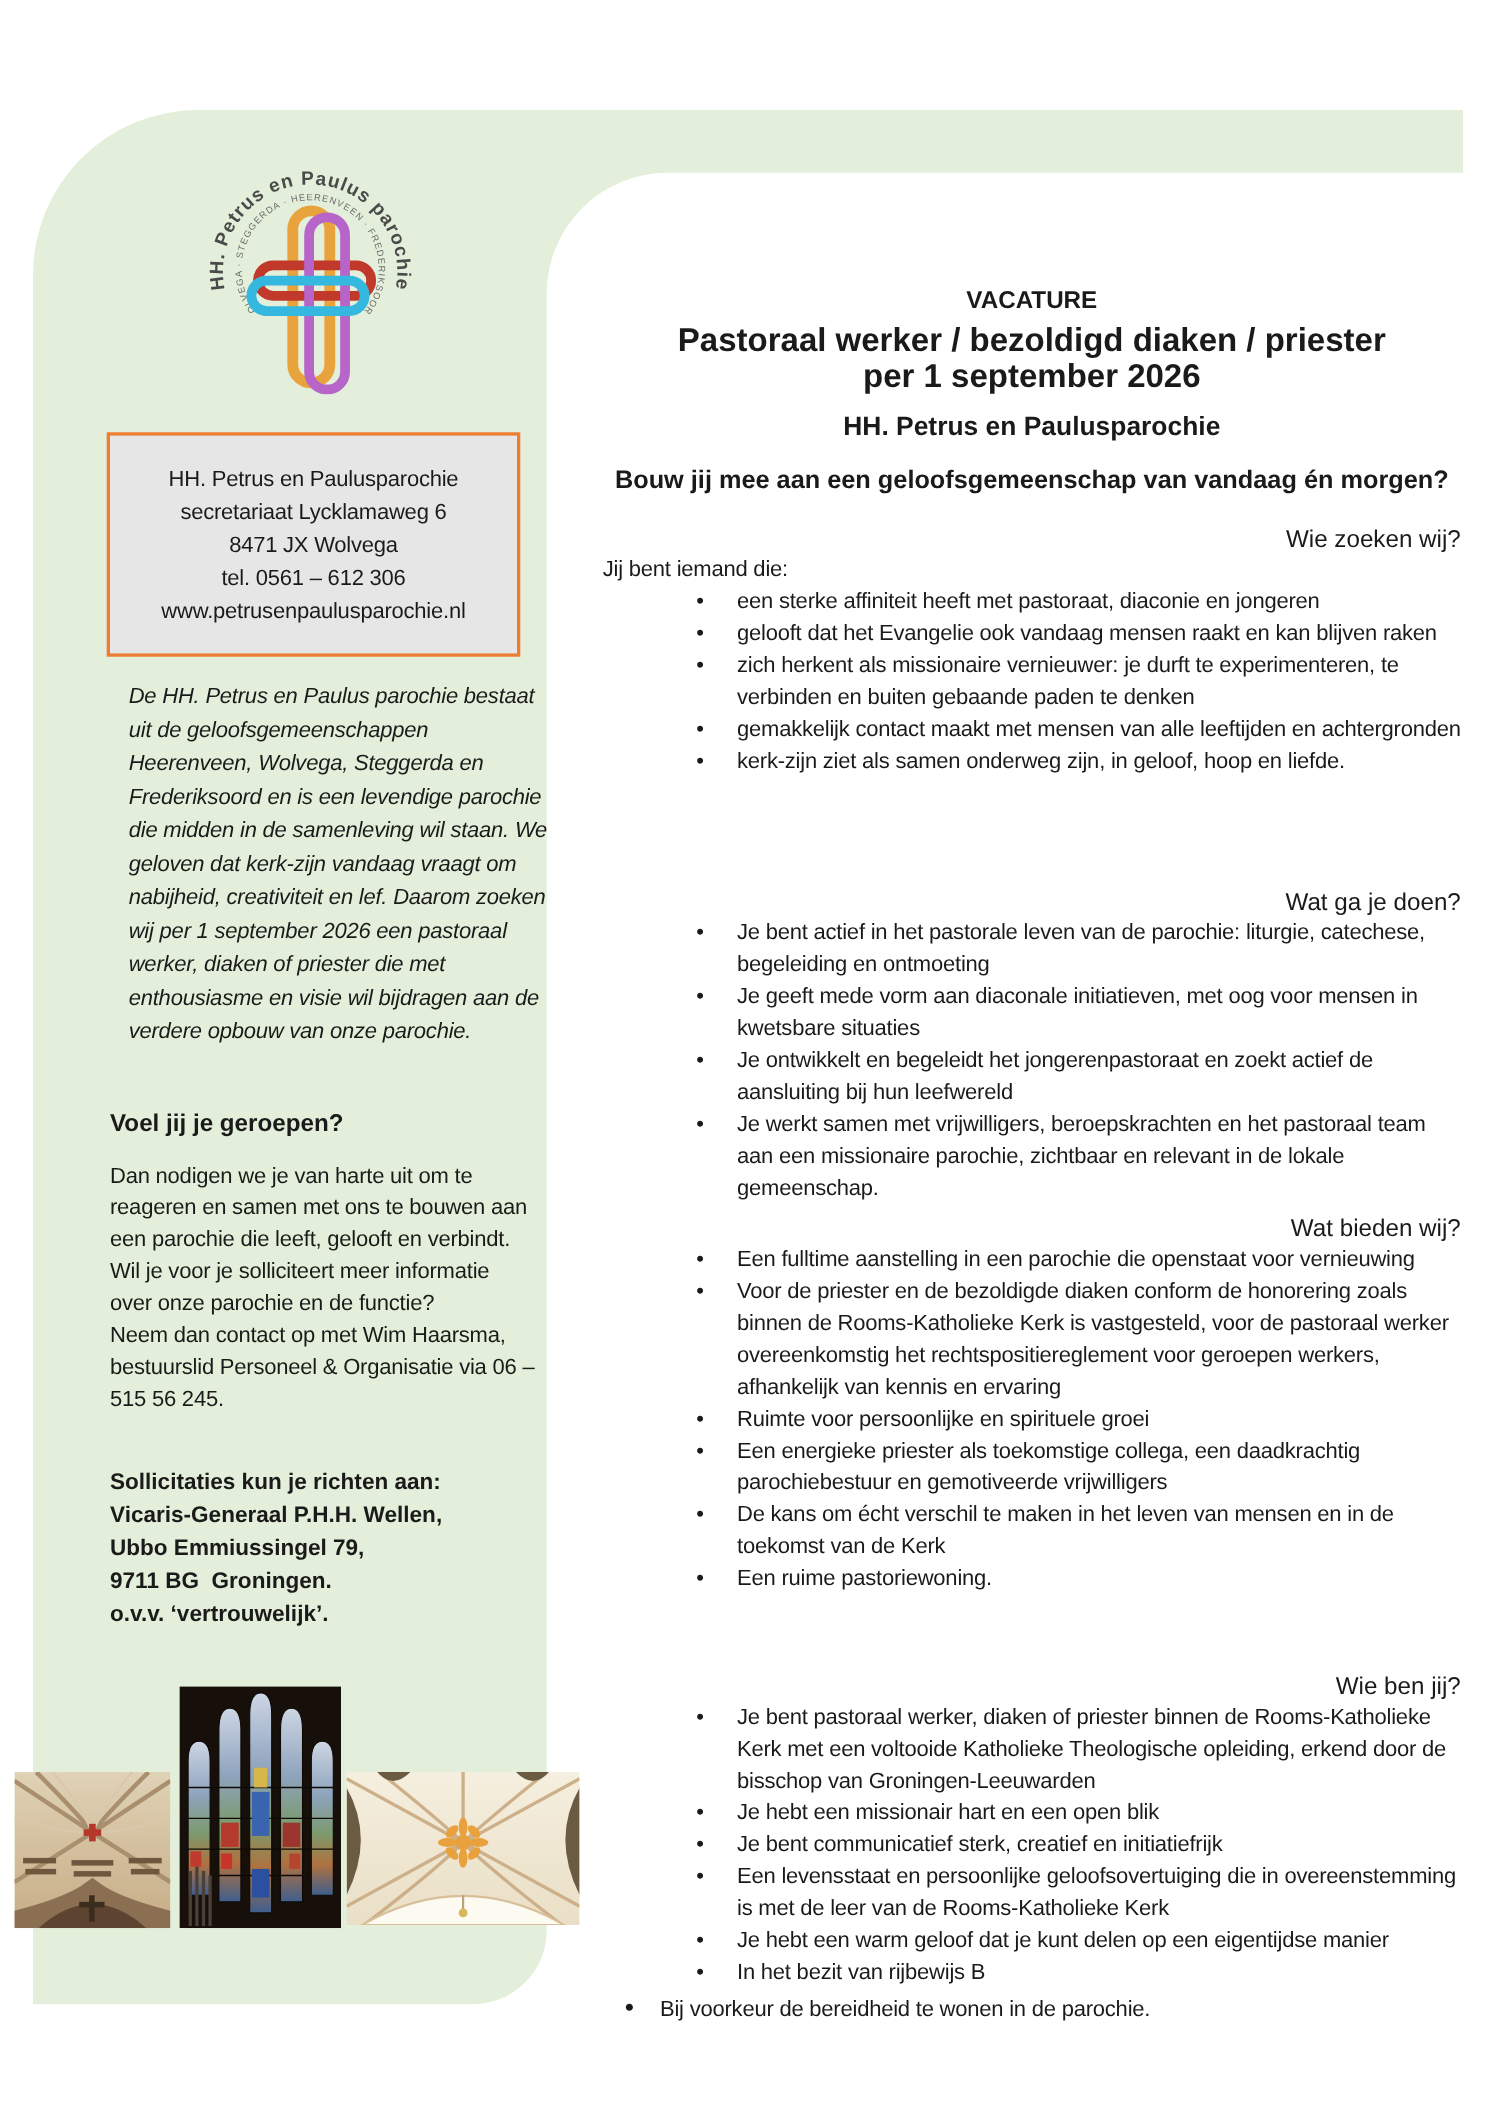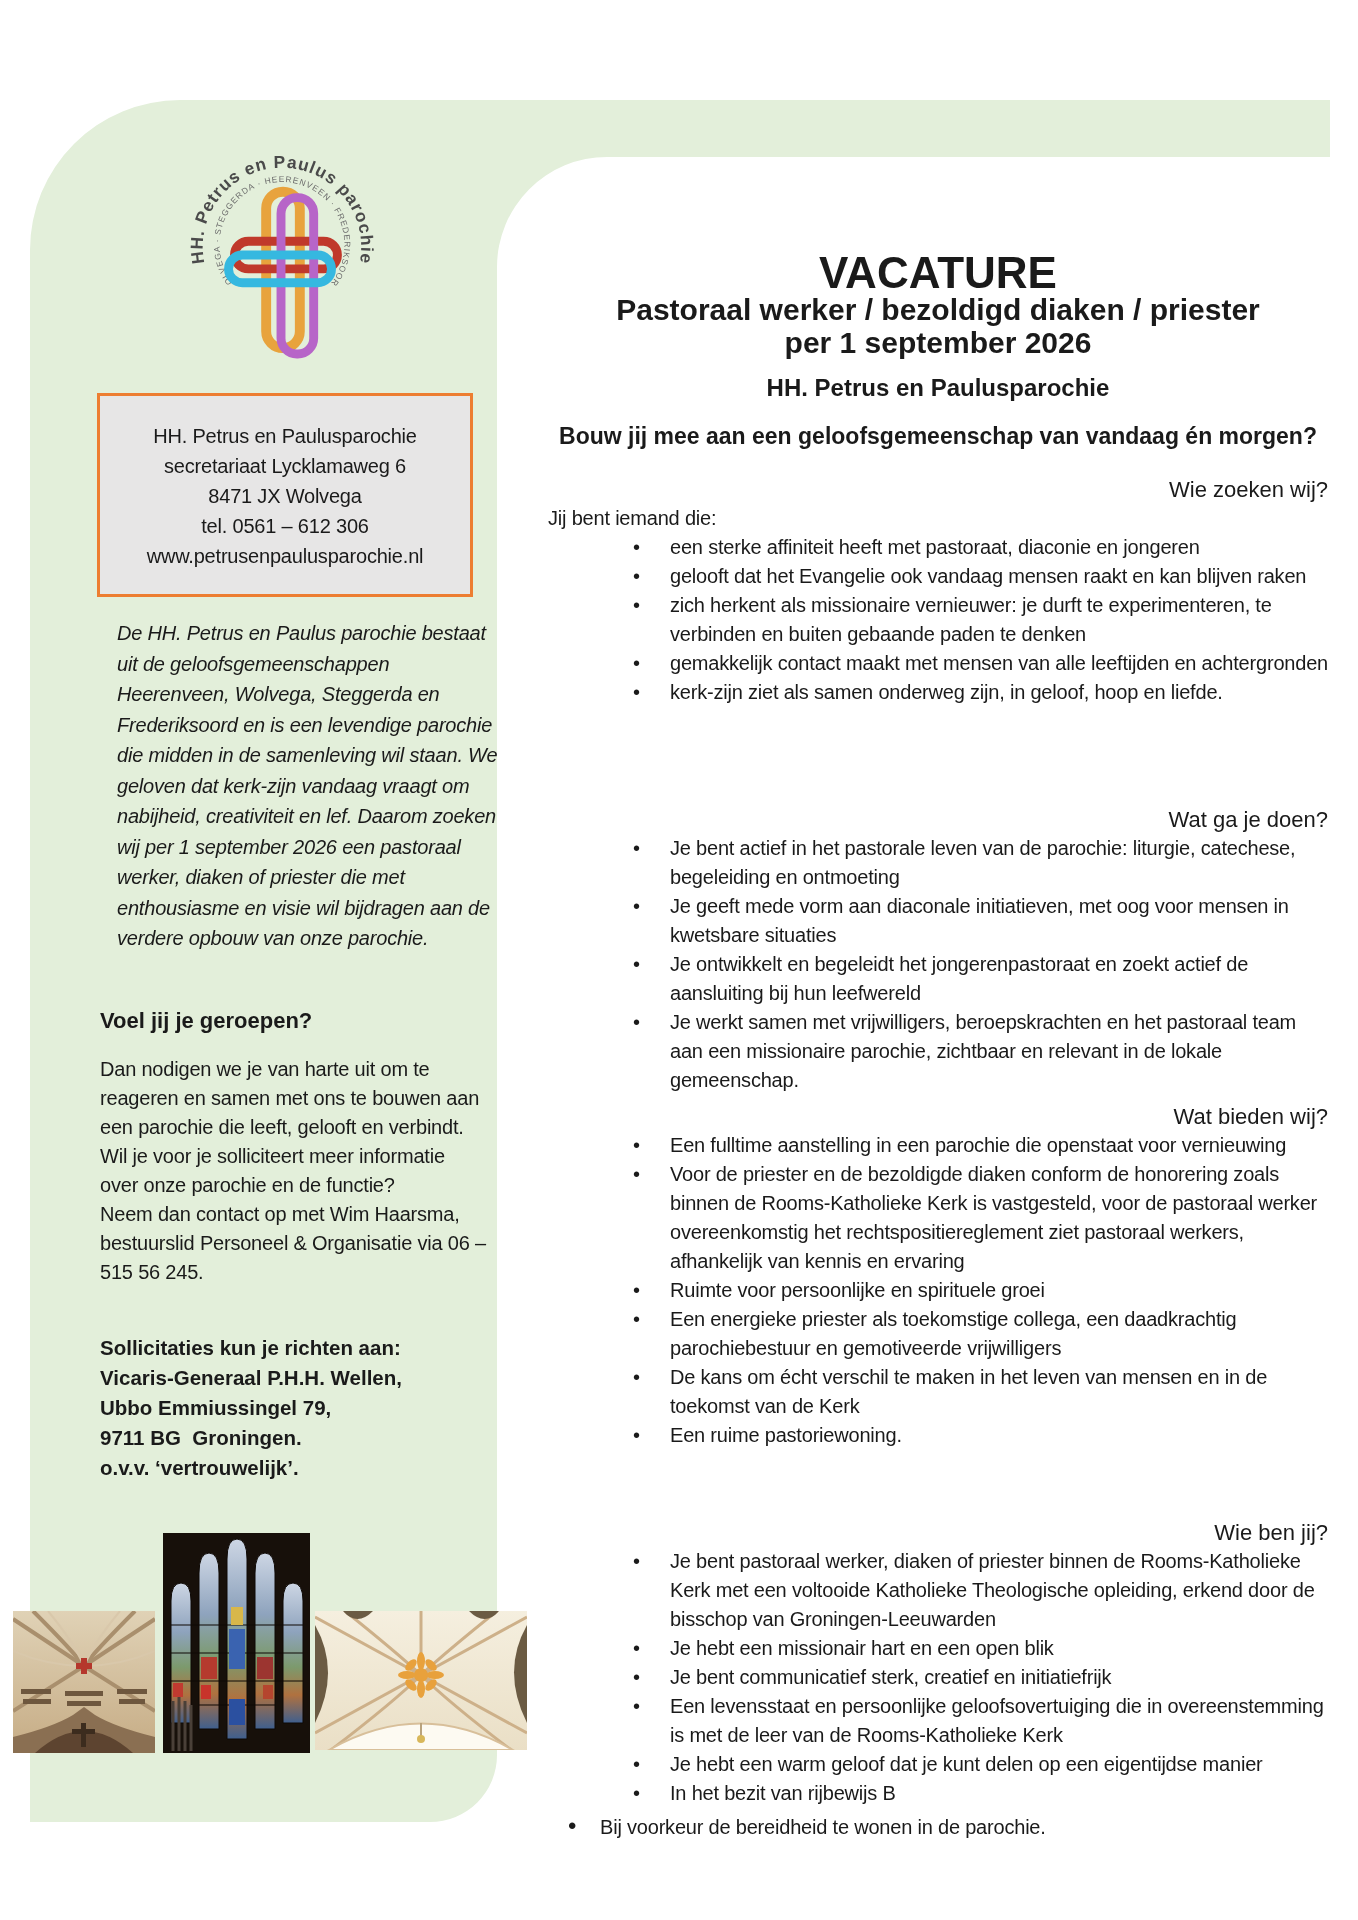--- a/index.html
+++ b/index.html
@@ -31,21 +31,21 @@
   .apply-line{display:block;white-space:pre-wrap;}
 
   
   .photo{position:absolute;overflow:hidden;}
   #photo-left{left:13px;top:1611px;width:142px;height:142px;}
   #photo-middle{left:163px;top:1533px;width:147px;height:220px;}
   #photo-right{left:315px;top:1611px;width:212px;height:139px;}
 
   
   .header-block{position:absolute;left:548px;top:253px;width:780px;text-align:center;}
-  .header-block .title{font-size:44px;font-weight:bold;line-height:40px;}
+  .header-block .title{font-size:22px;font-weight:bold;line-height:40px;}
   .header-block .sub{font-size:30px;font-weight:bold;line-height:33px;}
   .header-block .org{font-size:24px;font-weight:bold;line-height:33px;margin-top:12px;}
   .header-block .question{font-size:23px;font-weight:bold;line-height:33px;margin-top:16px;}
 
   .section{position:absolute;left:548px;width:780px;}
   #section-1{top:475px;} #section-2{top:805px;} #section-3{top:1102px;} #section-4{top:1518px;}
   .section h2{margin:0;font-size:22px;line-height:29px;font-weight:normal;text-align:right;}
   .section .intro{margin:0;font-size:20px;line-height:29px;letter-spacing:-0.2px;}
   .section ul{list-style:none;margin:0;padding:0 0 0 122px;}
   .section li{position:relative;font-size:20px;line-height:29px;letter-spacing:-0.2px;}
@@ -260,21 +260,21 @@
       <li>Je geeft mede vorm aan diaconale initiatieven, met oog voor mensen in kwetsbare situaties</li>
       <li>Je ontwikkelt en begeleidt het jongerenpastoraat en zoekt actief de aansluiting bij hun leefwereld</li>
       <li>Je werkt samen met vrijwilligers, beroepskrachten en het pastoraal team aan een missionaire parochie, zichtbaar en relevant in de lokale gemeenschap.</li>
     </ul>
   </div>
 
   <div class="section" id="section-3">
     <h2>Wat bieden wij?</h2>
     <ul>
       <li>Een fulltime aanstelling in een parochie die openstaat voor vernieuwing</li>
-      <li>Voor de priester en de bezoldigde diaken conform de honorering zoals binnen de Rooms-Katholieke Kerk is vastgesteld, voor de pastoraal werker overeenkomstig het rechtspositiereglement ziet pastoraal werkers, afhankelijk van kennis en ervaring</li>
+      <li>Voor de priester en de bezoldigde diaken conform de honorering zoals binnen de Rooms-Katholieke Kerk is vastgesteld, voor de pastoraal werker overeenkomstig het rechtspositiereglement voor geroepen werkers, afhankelijk van kennis en ervaring</li>
       <li>Ruimte voor persoonlijke en spirituele groei</li>
       <li>Een energieke priester als toekomstige collega, een daadkrachtig parochiebestuur en gemotiveerde vrijwilligers</li>
       <li>De kans om écht verschil te maken in het leven van mensen en in de toekomst van de Kerk</li>
       <li>Een ruime pastoriewoning.</li>
     </ul>
   </div>
 
   <div class="section" id="section-4">
     <h2>Wie ben jij?</h2>
     <ul>

